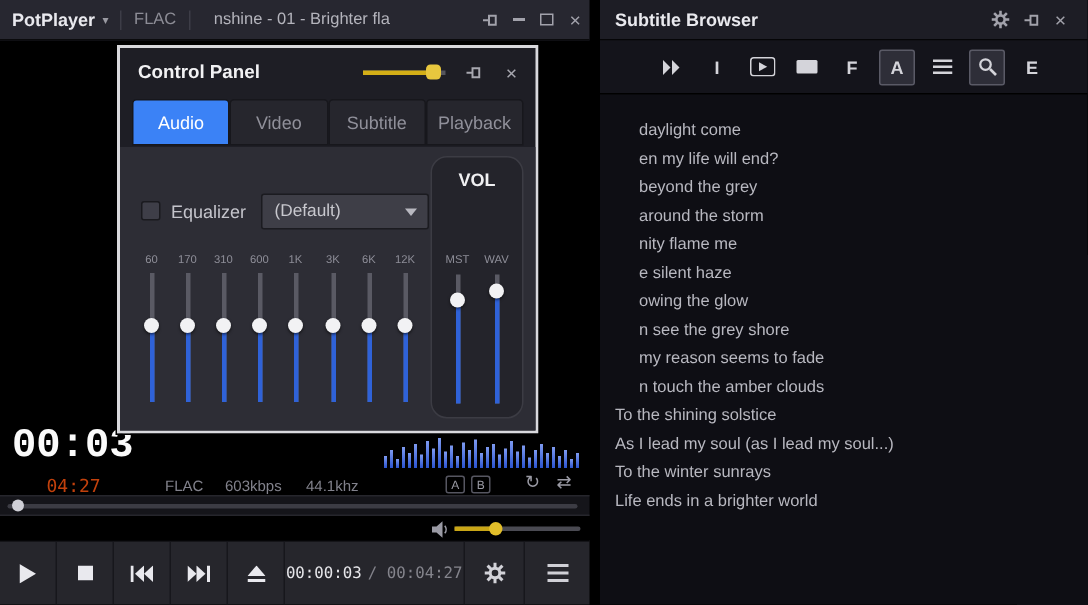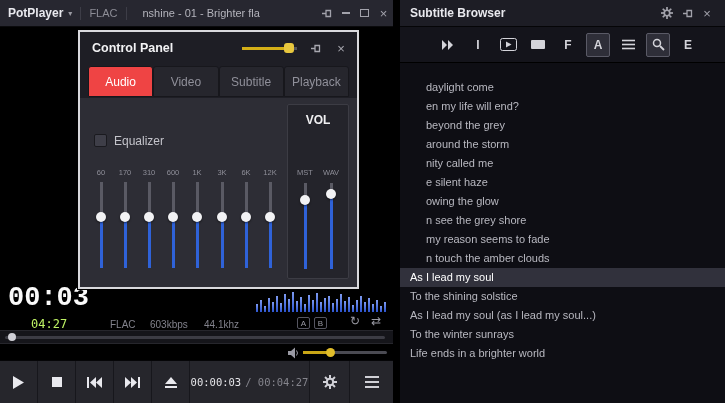--- a/index.html
+++ b/index.html
@@ -16,21 +16,21 @@
   .stream-tag { font-size:11px; color:#8d8d96; }
   .track-title { font-size:11px; color:#b4b4bc; flex:1; white-space:nowrap; overflow:hidden; margin-left:8px; }
   .winbtn { width:19px; height:27px; display:flex; align-items:center; justify-content:center; color:#a2a2ab; }
   .min-glyph { width:8px; height:2px; background:currentColor; }
   .max-glyph { width:9px; height:8px; border:1px solid currentColor; }
   .close-glyph { font-size:13px; line-height:1; }
 
   
   .time-big { position:absolute; left:8px; top:283px; font-family:Liberation Mono, monospace;
     font-size:27px; font-weight:bold; color:#fafafa; letter-spacing:0; }
-  .duration { position:absolute; left:31px; top:317px; font-size:12px; color:#bef264;
+  .duration { position:absolute; left:31px; top:317px; font-size:12px; color:#c2410c;
     font-family:"DejaVu Sans Mono",monospace; }
   .meta { position:absolute; top:319px; font-size:10px; color:#82828c; }
   .badge { position:absolute; top:317px; width:13px; height:12px; border:1px solid #565661; border-radius:2px;
     font-size:8px; color:#9a9aa4; display:flex; align-items:center; justify-content:center; }
   .mini-ico { position:absolute; top:314px; font-size:12px; color:#9a9aa4; }
   #spectrum { position:absolute; left:256px; top:290px; width:132px; height:22px;
     display:flex; align-items:flex-end; }
   .sbar { width:2px; margin-right:2px; background:linear-gradient(#7e9af0,#2b54d0); }
 
   
@@ -80,40 +80,40 @@
   #cp-header { height:32px; display:flex; align-items:center; padding:0 8px 0 12px; gap:10px; }
   #cp-title { font-size:12.5px; font-weight:bold; color:#f2f2f4; margin-right:auto; }
   #cp-vol-slider { position:relative; width:55px; height:14px; }
   #cp-vol-slider .trk { position:absolute; left:0; top:6px; width:55px; height:3px; background:#55555c; }
   #cp-vol-slider .fil { position:absolute; left:0; top:6px; width:46px; height:3px; background:#d4af17; }
   #cp-vol-slider .knb { position:absolute; left:42px; top:2px; width:10px; height:10px; border-radius:3px; background:#e8c73e; }
   .cp-winbtn { width:16px; height:20px; display:flex; align-items:center; justify-content:center; color:#a8a8b0; }
   #cp-tabs { display:flex; margin:2px 8px 0 8px; }
   .cp-tab { flex:1; height:31px; line-height:31px; text-align:center; font-size:12px; color:#90909a;
     background:#26262d; border:1px solid #17171c; border-radius:3px 3px 0 0; }
-  .cp-tab.active { background:#ef4444; color:#fff; }
+  .cp-tab.active { background:#3b82f6; color:#fff; }
   #cp-body { position:absolute; left:0; right:0; top:66px; bottom:0; background:#2d2d35; }
   #cp-check { position:absolute; left:14px; top:36px; width:13px; height:13px; background:#3e3e48;
     border:1px solid #1a1a1f; border-radius:2px; }
   #cp-eq-label { position:absolute; left:34px; top:36px; font-size:12px; color:#c4c4cb; }
   #cp-dropdown { position:absolute; left:94px; top:31px; width:112px; height:24px; background:#3e3e47;
     border:1px solid #1b1b20; border-radius:2px; font-size:11.5px; color:#c8c8ce; line-height:22px; padding-left:8px; }
   #cp-dropdown .dd-arrow { position:absolute; right:7px; top:9px; width:0; height:0;
     border-left:4px solid transparent; border-right:4px solid transparent; border-top:5px solid #b8b8c0; }
   #cp-preset { position:absolute; left:214px; top:31px; width:48px; height:24px; background:#43434c;
     border:1px solid #1b1b20; border-radius:2px; font-size:11.5px; color:#c8c8ce;
     display:flex; align-items:center; justify-content:center; }
   .eq-lab { position:absolute; top:70px; width:30px; text-align:center; font-size:7.5px; color:#8e8e98; }
   .vslider { position:absolute; width:18px; height:86px; top:84px; }
   .vtrack { position:absolute; left:8px; top:0; width:3px; height:86px; background:#5a5a64; }
   .vfill  { position:absolute; left:8px; width:3px; background:#2f62d8; }
   .vknob  { position:absolute; left:4px; width:10px; height:10px; border-radius:50%; background:#f2f2f4;
     box-shadow:0 1px 2px rgba(0,0,0,.6); }
   #cp-volpanel { position:absolute; right:8px; top:6px; width:62px; bottom:8px; background:#24242b;
-    border:1px solid #3c3c44; border-radius:2px; }
+    border:1px solid #3c3c44; border-radius:11px; }
   #cp-vol-label { position:absolute; left:0; right:0; top:8px; text-align:center; font-size:12px;
     font-weight:bold; color:#f0f0f2; }
   .ch-lab { position:absolute; top:63px; width:24px; text-align:center; font-size:7.5px; color:#8e8e98; }
   #cp-volpanel .vslider { top:78px; }
   svg { display:block; }
 </style>
 </head>
 <body>
 
 <div id="player">
@@ -319,27 +319,26 @@
         </svg>
     </span>
     <span class="tool-btn">E</span>
   </div>
 
   <div id="sub-list">
     <div class="sub-row cut">daylight come</div>
     <div class="sub-row cut">en my life will end?</div>
     <div class="sub-row cut">beyond the grey</div>
     <div class="sub-row cut">around the storm</div>
-    <div class="sub-row cut">nity called me</div>
+    <div class="sub-row cut">nity flame me</div>
     <div class="sub-row cut">e silent haze</div>
     <div class="sub-row cut">owing the glow</div>
     <div class="sub-row cut">n see the grey shore</div>
     <div class="sub-row cut">my reason seems to fade</div>
     <div class="sub-row cut">n touch the amber clouds</div>
-    <div class="sub-row selected">As I lead my soul</div>
     <div class="sub-row">To the shining solstice</div>
     <div class="sub-row">As I lead my soul (as I lead my soul...)</div>
     <div class="sub-row">To the winter sunrays</div>
     <div class="sub-row">Life ends in a brighter world</div>
   </div>
 </div>
 
 <div id="cpanel">
   <div id="cp-header">
     <span id="cp-title">Control Panel</span>
@@ -359,20 +358,24 @@
   <div id="cp-tabs">
     <div class="cp-tab active">Audio</div>
     <div class="cp-tab">Video</div>
     <div class="cp-tab">Subtitle</div>
     <div class="cp-tab">Playback</div>
   </div>
 
   <div id="cp-body">
     <div id="cp-check"></div>
     <div id="cp-eq-label">Equalizer</div>
+    <div id="cp-dropdown">
+      <span>(Default)</span>
+      <span class="dd-arrow"></span>
+    </div>
     <div id="cp-preset">Preset</div>
 
     <div class="eq-lab" style="left:6px">60</div>
     <div class="eq-lab" style="left:30px">170</div>
     <div class="eq-lab" style="left:54px">310</div>
     <div class="eq-lab" style="left:78px">600</div>
     <div class="eq-lab" style="left:102px">1K</div>
     <div class="eq-lab" style="left:127px">3K</div>
     <div class="eq-lab" style="left:151px">6K</div>
     <div class="eq-lab" style="left:175px">12K</div>

